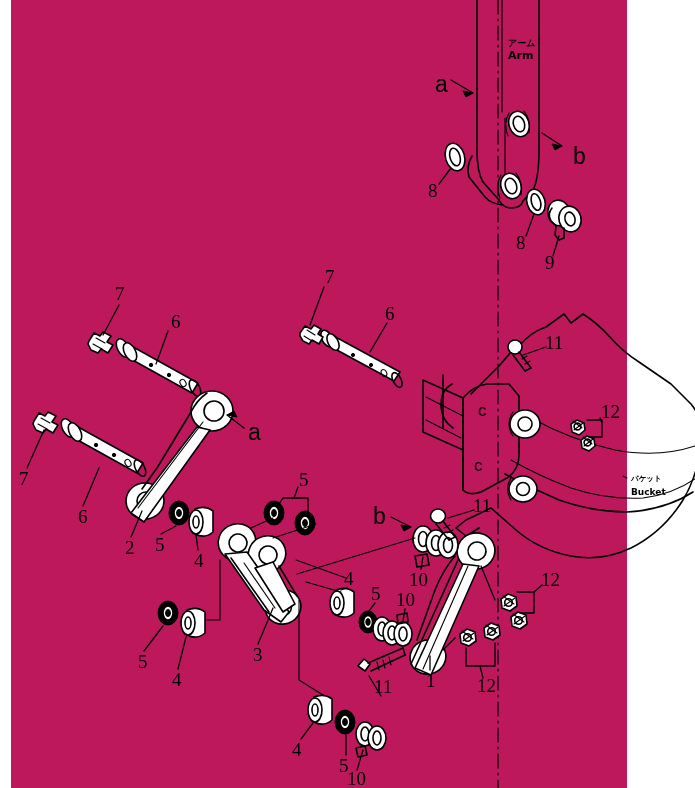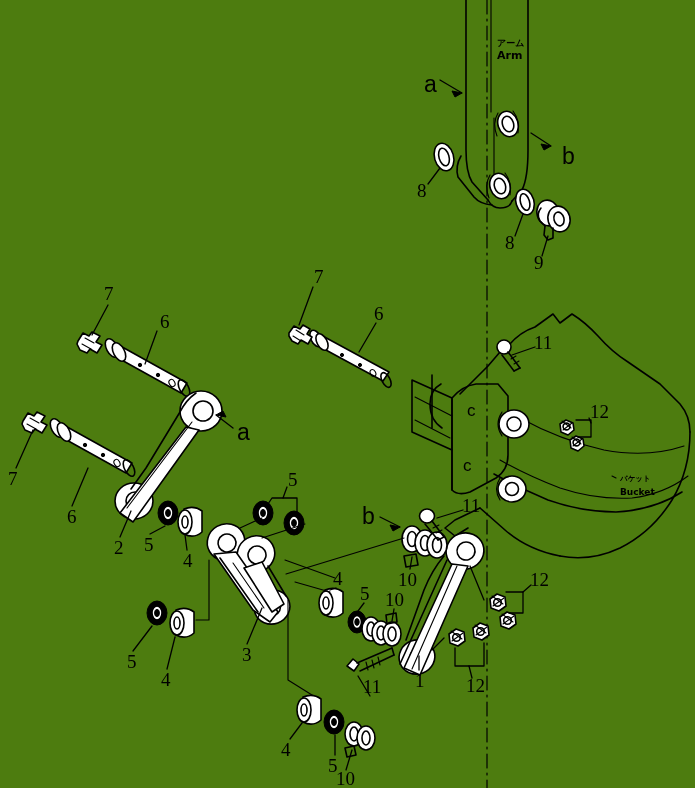--- a/index.html
+++ b/index.html
@@ -5,22 +5,22 @@
 <style>
   html,body{margin:0;padding:0;background:#ffffff;}
   body{
     width:695px;height:788px;
     font-family:"Liberation Sans", sans-serif;
     color:#000;
     overflow:hidden;
     position:relative;
   }
   #diagram-root{
-    position:absolute;left:0;top:0;width:695px;height:788px;
-    background:#4d7c0f;
+    position:absolute;left:11px;top:0;width:616px;height:788px;
+    background:#be185d;
   }
   svg#parts-svg{display:block;width:695px;height:788px;}
   .ln{fill:none;stroke:#000;stroke-width:1.6;stroke-linecap:round;stroke-linejoin:round;}
   .ln-thin{fill:none;stroke:#000;stroke-width:1.1;stroke-linecap:round;stroke-linejoin:round;}
   .ln-lead{fill:none;stroke:#000;stroke-width:1.3;stroke-linecap:round;stroke-linejoin:round;}
   .ln-dash{fill:none;stroke:#000;stroke-width:1.2;stroke-linecap:round;stroke-linejoin:round;
            stroke-dasharray:14 5 2 5;}
   .fillw{fill:#ffffff;stroke:#000;stroke-width:1.6;stroke-linejoin:round;}
   .fillk{fill:#000000;stroke:#000;stroke-width:1;}
   .num{font-family:"Liberation Serif", serif;font-size:19px;fill:#000;}

